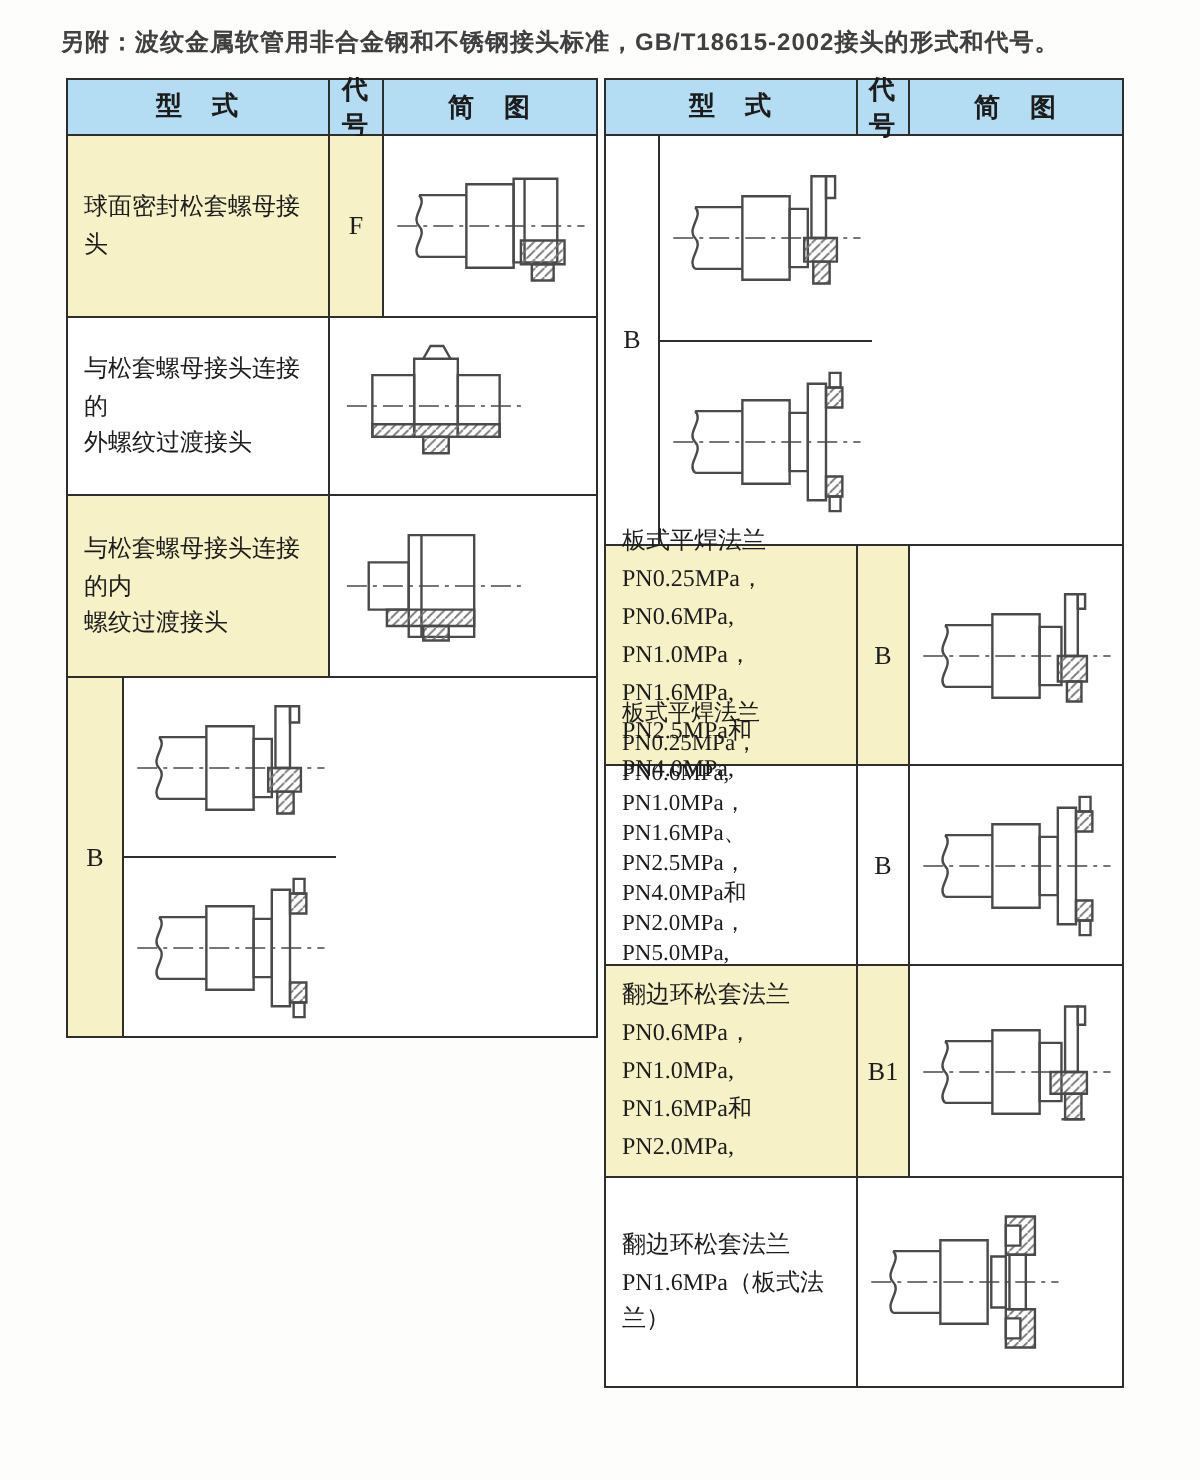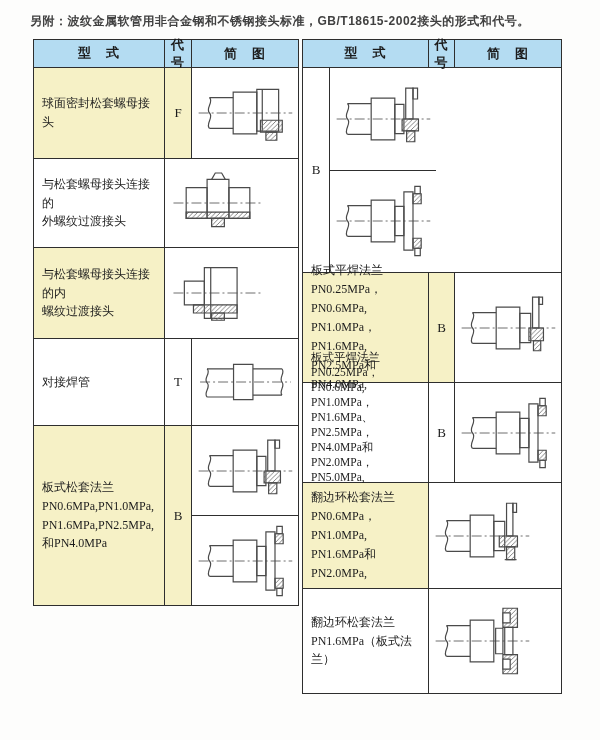--- a/index.html
+++ b/index.html
@@ -107,39 +107,22 @@
           <line x1="6" y1="42" x2="104" y2="42" stroke-width="0.8" stroke-dasharray="10 3 2 3"></line>
           <rect x="18" y="29" width="22" height="26"></rect>
           <rect x="40" y="14" width="36" height="56"></rect>
             <path d="M47 14 v56"></path>
           <path d="M28 55 h48 v9 h-48 z" fill="url(#hatch)"></path>
           <rect x="48" y="64" width="14" height="8" fill="url(#hatch)"></rect>
         </svg>
       </div>
     </div>
 
-    <div class="row" style="height:87px">
-      <div class="cell type">对接焊管</div>
-      <div class="cell code">T</div>
-      <div class="cell diag">
-        <svg class="dg" width="100" height="74" viewBox="0 0 110 84" fill="none" stroke="#4a4a4a" stroke-width="1.2">
-          <line x1="4" y1="42" x2="107" y2="42" stroke-width="0.8" stroke-dasharray="10 3 2 3"></line>
-          <path d="M12 27 c5 5 -5 11 0 16 c5 5 -5 11 0 16"></path>
-          <path d="M12 27 H42 M12 59 H42"></path>
-          <rect x="42" y="22" width="22" height="40"></rect>
-          <path d="M64 27 H97 M64 57 H97 M97 27 c4 5 -4 10 0 15 c4 5 -4 10 0 15"></path>
-        </svg>
-      </div>
-    </div>
 
     <div class="row" style="height:180px">
-      <div class="cell type hl">板式松套法兰
-PN0.6MPa,PN1.0MPa,
-PN1.6MPa,PN2.5MPa,
-和PN4.0MPa</div>
       <div class="cell code hl">B</div>
       <div class="cell diag">
         <div class="subdiag">
           <svg class="dg" width="100" height="80" viewBox="0 0 110 84" fill="none" stroke="#4a4a4a" stroke-width="1.2">
             <line x1="4" y1="42" x2="107" y2="42" stroke-width="0.8" stroke-dasharray="10 3 2 3"></line>
             <path d="M16 25 c5 5 -5 12 0 17 c5 5 -5 12 0 17"></path>
             <path d="M16 25 H42 M16 59 H42"></path>
               <rect x="42" y="19" width="26" height="46"></rect>
             <rect x="68" y="26" width="10" height="32"></rect>
             <rect x="80" y="8" width="8" height="34"></rect>
@@ -248,20 +231,21 @@
           <rect x="88" y="61" width="9" height="11" fill="url(#hatch)"></rect>
             <rect x="90" y="72" width="6" height="8"></rect>
         </svg>
       </div>
     </div>
 
     <div class="row" style="height:106px">
       <div class="cell type hl">翻边环松套法兰
 PN0.6MPa， PN1.0MPa,
 PN1.6MPa和PN2.0MPa,</div>
+      <div class="cell code hl">B1</div>
       <div class="cell diag">
         <svg class="dg" width="100" height="86" viewBox="0 0 110 84" fill="none" stroke="#4a4a4a" stroke-width="1.2">
           <line x1="4" y1="42" x2="107" y2="42" stroke-width="0.8" stroke-dasharray="10 3 2 3"></line>
           <path d="M16 25 c5 5 -5 12 0 17 c5 5 -5 12 0 17"></path>
           <path d="M16 25 H42 M16 59 H42"></path>
             <rect x="42" y="19" width="26" height="46"></rect>
           <rect x="68" y="26" width="12" height="32"></rect>
           <rect x="82" y="6" width="7" height="36"></rect>
             <rect x="89" y="6" width="4" height="10"></rect>
           <path d="M74 42 h20 v12 h-20 z" fill="url(#hatch)"></path>

